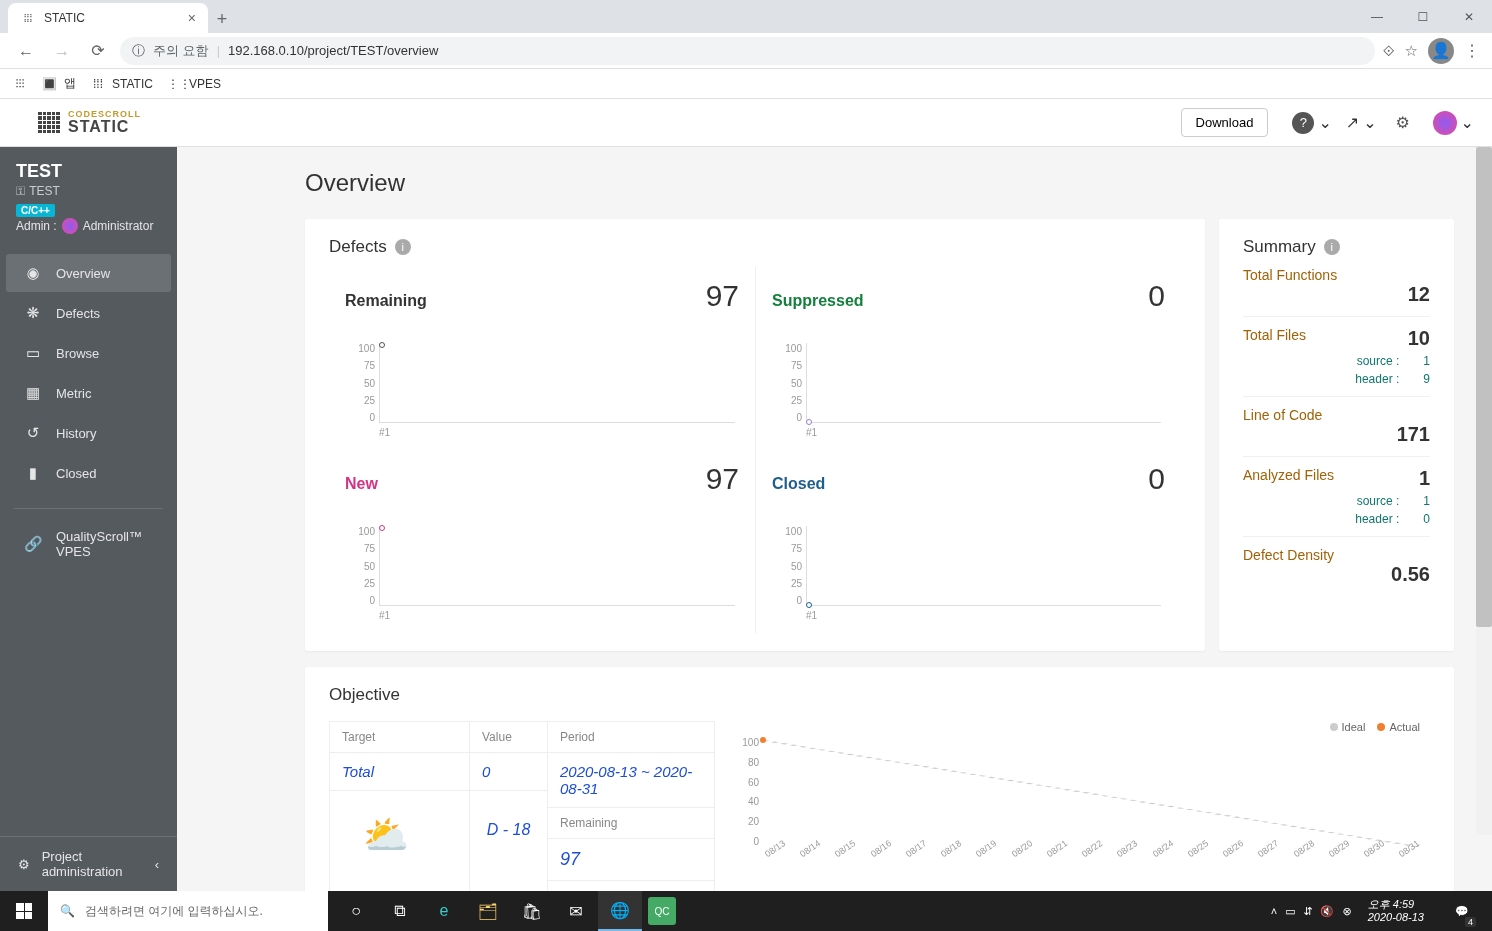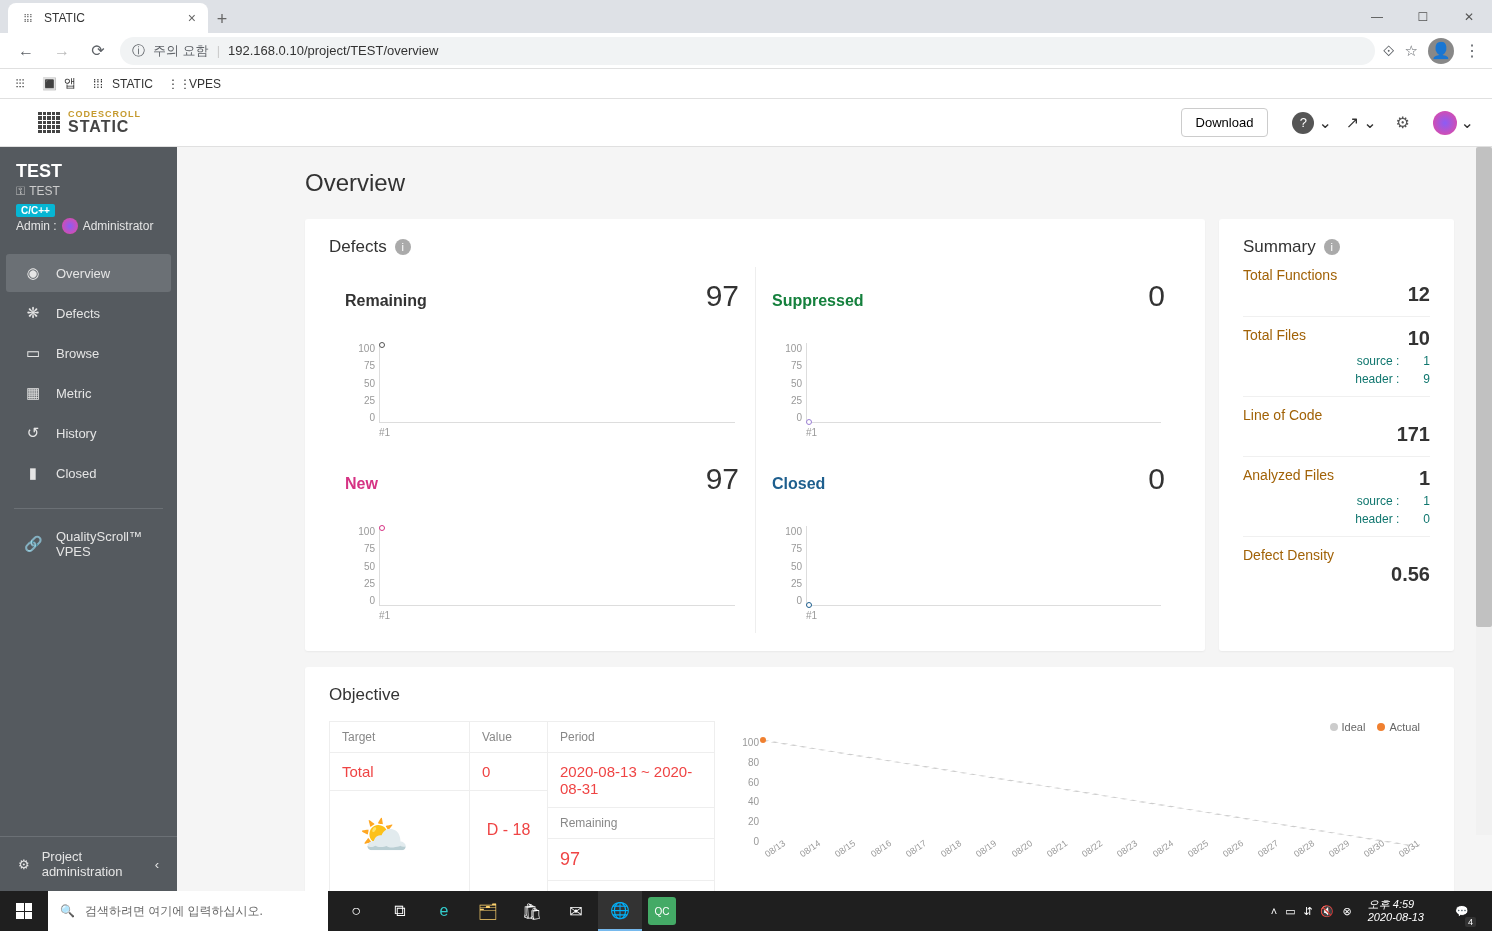--- a/index.html
+++ b/index.html
@@ -90,21 +90,21 @@
 .sum-val { font-size: 20px; font-weight: 600; text-align: right; }
 .sum-row-flex { display: flex; justify-content: space-between; align-items: flex-start; }
 .sum-sub { font-size: 12px; color: #0f766e; display: flex; justify-content: flex-end; gap: 24px; margin-top: 4px; }
 
 .objective-card { margin-top: 16px; }
 .obj-body { display: flex; gap: 16px; margin-top: 16px; }
 .obj-table { display: flex; border: 1px solid #eee; }
 .obj-col { border-right: 1px solid #eee; }
 .obj-col:last-child { border-right: none; }
 .obj-hcell { padding: 8px 12px; font-size: 12px; color: #888; border-bottom: 1px solid #eee; }
-.obj-vcell { padding: 10px 12px; font-size: 15px; color: #ef4444; border-bottom: 1px solid #eee; }
+.obj-vcell { padding: 10px 12px; font-size: 15px; color: #1d4ed8; border-bottom: 1px solid #eee; font-style: italic; }
 .obj-vcell.big-d { font-size: 16px; font-weight: 500; padding: 30px 12px; display:grid; place-items:center; }
 .weather { width: 80px; height: 60px; display: grid; place-items: center; font-size: 40px; }
 .obj-chart { flex: 1; position: relative; height: 150px; }
 .obj-legend { position: absolute; right: 10px; top: 0; font-size: 11px; color: #666; display: flex; gap: 12px; }
 .obj-legend .ld { display: flex; align-items: center; gap: 4px; }
 .obj-legend .sw { width: 8px; height: 8px; border-radius: 50%; }
 .obj-axis-y { position: absolute; left: 0; top: 16px; height: 110px; width: 28px; display: flex; flex-direction: column; justify-content: space-between; font-size: 10px; color: #999; text-align: right; }
 .obj-plot { position: absolute; left: 32px; right: 10px; top: 16px; height: 110px; }
 .obj-xticks { position: absolute; left: 32px; right: 10px; top: 130px; display: flex; justify-content: space-between; }
 .obj-xticks span { font-size: 9px; color: #999; transform: rotate(-35deg); transform-origin: left top; white-space: nowrap; }

